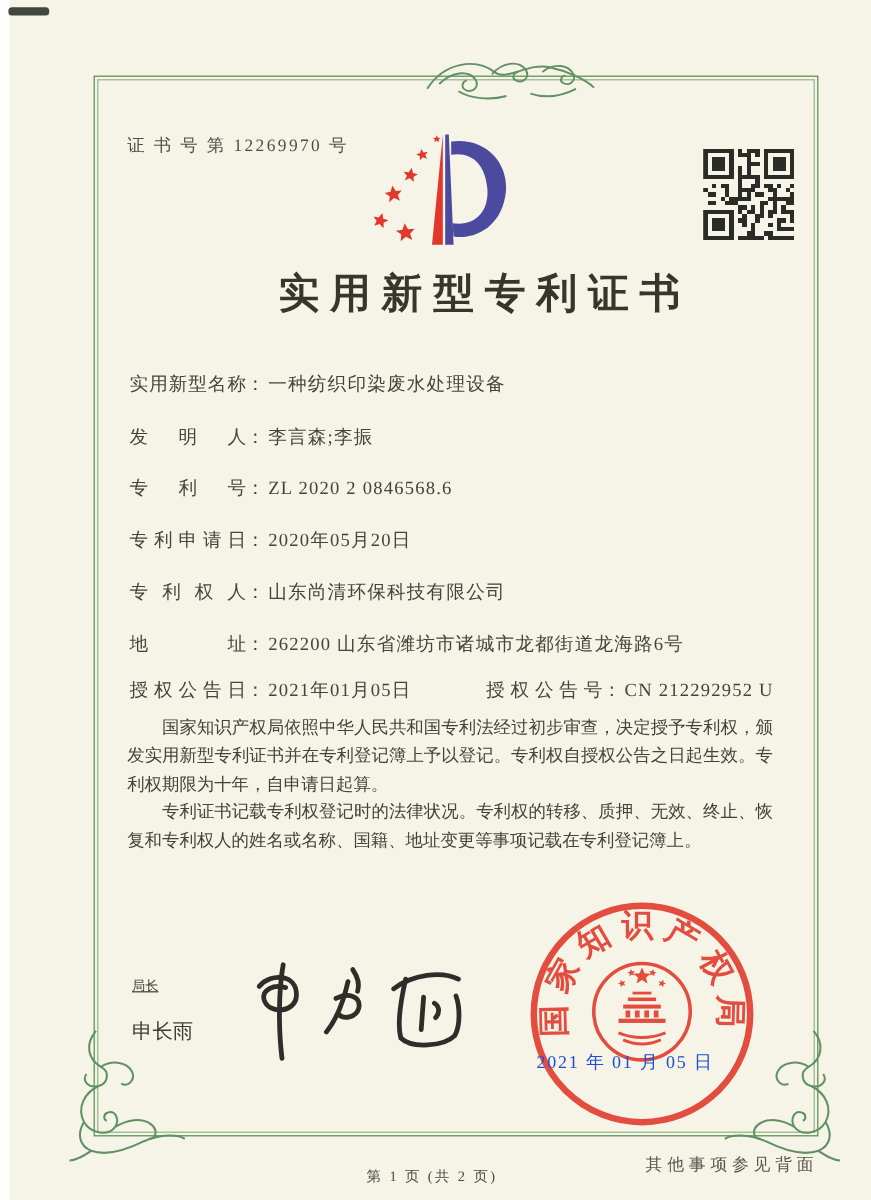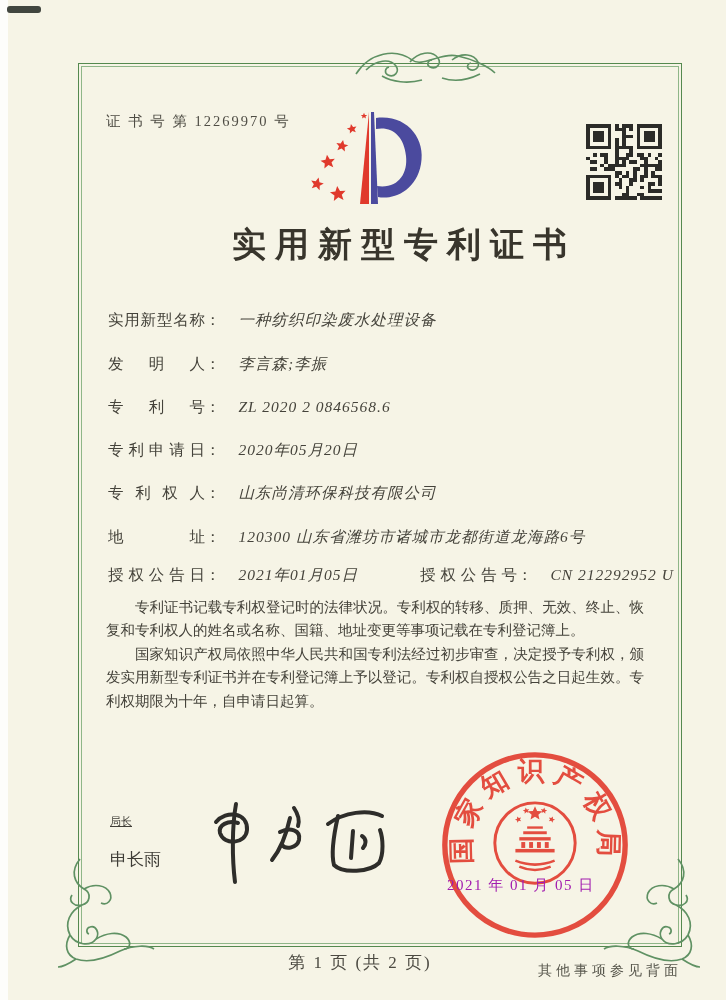--- a/index.html
+++ b/index.html
@@ -22,34 +22,34 @@
   .qr{position:absolute;left:586px;top:124px;width:76px;height:76px;}
 
   .title{
     position:absolute;left:0;top:222px;width:726px;text-align:center;
     font-size:34px;font-weight:bold;letter-spacing:9px;color:#38352c;margin-left:41px;
   }
 
   .row{position:absolute;left:108px;font-size:15.5px;white-space:nowrap;}
   .flabel{display:inline-flex;justify-content:space-between;width:97px;vertical-align:bottom;}
   .fcolon{margin:0 2px 0 0;}
-  .fvalue{margin-left:16px;letter-spacing:1px;font-style:italic;}
+  .fvalue{margin-left:1px;letter-spacing:1px;}
   .grant2{margin-left:62px;}
 
   .body-text{position:absolute;left:106px;top:596px;width:538px;}
   .body-text p{margin:0;text-indent:2em;text-align:justify;font-size:14.5px;line-height:1.62;color:#44423a;}
 
   .signoff-title{position:absolute;left:110px;top:814px;font-size:11px;color:#3f3d37;text-decoration:underline;}
   .signoff-name{position:absolute;left:110px;top:848px;font-size:17px;color:#3f3d37;text-align:right;}
   .signature{position:absolute;left:202px;top:786px;width:214px;height:106px;}
 
   .seal{position:absolute;left:437px;top:747px;width:196px;height:196px;opacity:.9;}
-  .seal-date{position:absolute;left:447px;top:876px;font-size:15px;letter-spacing:1.5px;color:#a21caf;}
-
-  .page-num{position:absolute;left:50px;top:951px;width:620px;text-align:center;font-size:17px;letter-spacing:2px;color:#4c4a42;}
+  .seal-date{position:absolute;left:447px;top:876px;font-size:15px;letter-spacing:1.5px;color:#1d4ed8;}
+
+  .page-num{position:absolute;left:50px;top:972px;width:620px;text-align:center;font-size:12px;letter-spacing:2px;color:#4c4a42;}
   .back-note{position:absolute;left:0;top:962px;width:682px;text-align:right;font-size:14px;letter-spacing:4px;color:#57564c;}
 
   .ornament{position:absolute;pointer-events:none;}
   .orn-top{left:352px;top:40px;width:146px;height:50px;}
   .orn-bl{left:50px;top:853px;width:108px;height:118px;}
   .orn-br{left:600px;top:853px;width:108px;height:118px;transform:scaleX(-1);}
 </style>
 </head>
 <body>
 
@@ -285,41 +285,41 @@
         <span>专</span>
         <span>利</span>
         <span>权</span>
         <span>人</span>
       </span><span class="fcolon">：</span><span class="fvalue">山东尚清环保科技有限公司</span>
   </div>
   <div class="row" style="top:527px">
     <span class="flabel spread">
         <span>地</span>
         <span>址</span>
-      </span><span class="fcolon">：</span><span class="fvalue">120300 山东省潍坊市诸城市龙都街道龙海路6号</span>
+      </span><span class="fcolon">：</span><span class="fvalue">262200 山东省潍坊市诸城市龙都街道龙海路6号</span>
   </div>
   <div class="row" style="top:565px">
     <span class="flabel spread">
         <span>授</span>
         <span>权</span>
         <span>公</span>
         <span>告</span>
         <span>日</span>
       </span><span class="fcolon">：</span><span class="fvalue">2021年01月05日</span><span class="flabel spread grant2">
         <span>授</span>
         <span>权</span>
         <span>公</span>
         <span>告</span>
         <span>号</span>
       </span><span class="fcolon">：</span><span class="fvalue">CN 212292952 U</span>
   </div>
 
   <div class="body-text">
+    <p>国家知识产权局依照中华人民共和国专利法经过初步审查，决定授予专利权，颁发实用新型专利证书并在专利登记簿上予以登记。专利权自授权公告之日起生效。专利权期限为十年，自申请日起算。</p>
     <p>专利证书记载专利权登记时的法律状况。专利权的转移、质押、无效、终止、恢复和专利权人的姓名或名称、国籍、地址变更等事项记载在专利登记簿上。</p>
-    <p>国家知识产权局依照中华人民共和国专利法经过初步审查，决定授予专利权，颁发实用新型专利证书并在专利登记簿上予以登记。专利权自授权公告之日起生效。专利权期限为十年，自申请日起算。</p>
   </div>
 
   <div class="signoff-title">局长</div>
   <div class="signoff-name">申长雨</div>
 
   <svg class="signature" viewBox="0 0 214 106" fill="none" stroke="#2e2d2a" stroke-width="4" stroke-linecap="round">
     <path d="M34,18 C30,40 30,72 33,96"></path>
     <path d="M14,36 C24,24 46,26 45,44 C44,58 22,60 18,47 C16,39 26,34 36,37"></path>
     <path d="M92,22 C96,28 98,34 96,40"></path>
     <path d="M88,32 C84,50 78,64 70,74"></path>

